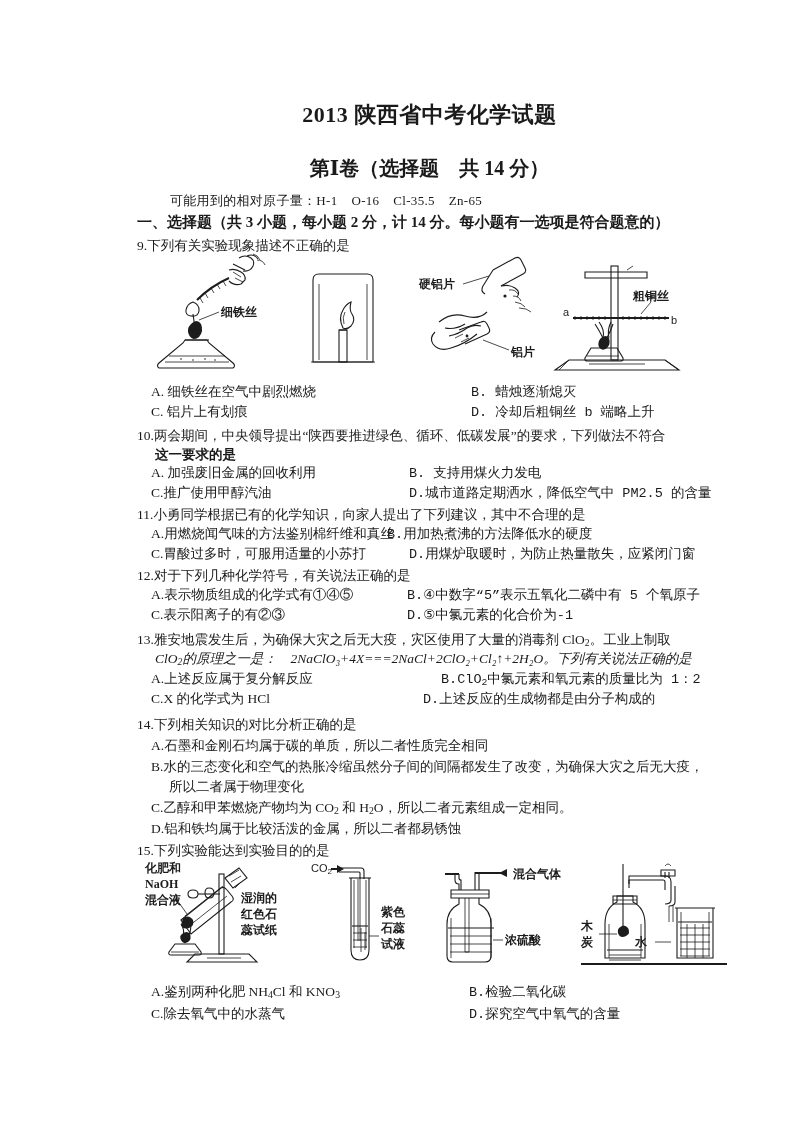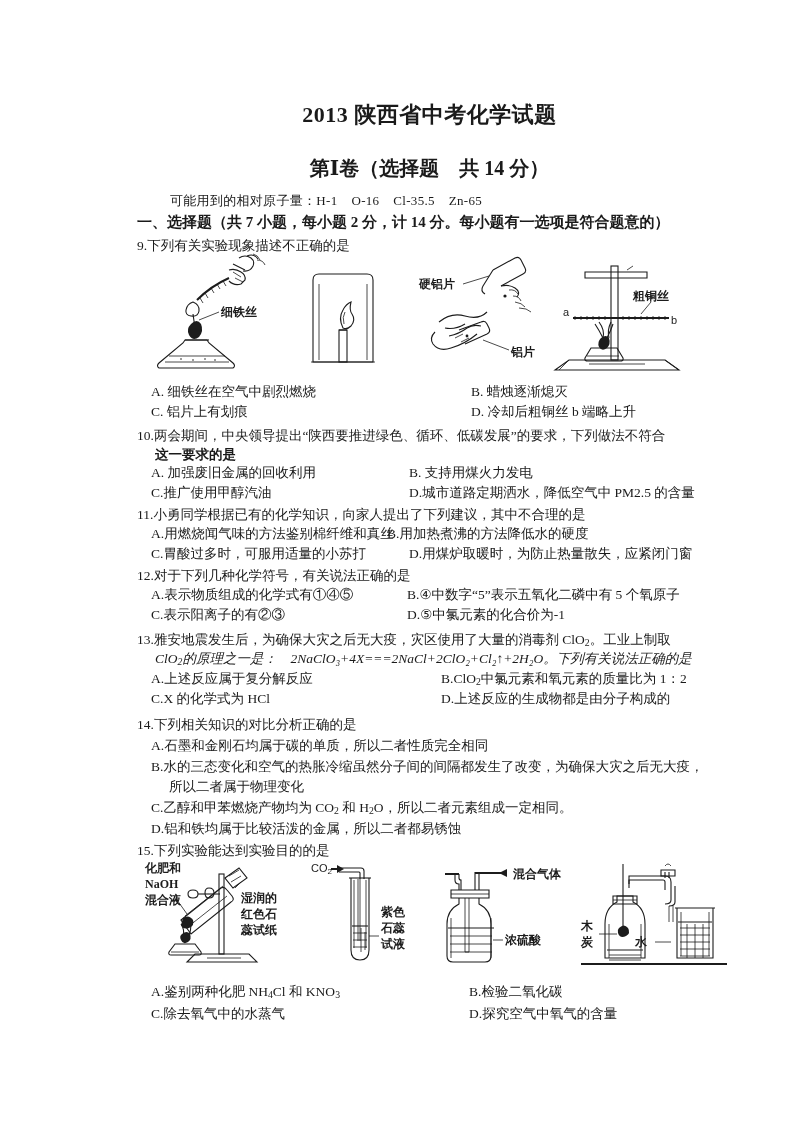--- a/index.html
+++ b/index.html
@@ -61,21 +61,21 @@
 
   .q {
     position: absolute;
     font-size: 13.5px;
     line-height: 19px;
     white-space: nowrap;
   }
 
   .opt-row { position: absolute; font-size: 13.5px; width: 600px; }
   .opt-a { position: absolute; left: 0; white-space: nowrap; }
-  .opt-b { position: absolute; white-space: nowrap; }
+  .opt-b { position: absolute; white-space: nowrap; font-family: Liberation Mono, monospace; }
 
   sub { font-size: 0.72em; vertical-align: -0.25em; }
 
   .fig-band { position: absolute; }
   svg { display: block; }
   .ink { stroke: #1c1c1c; fill: none; stroke-width: 1.1; }
   .ink-thin { stroke: #1c1c1c; fill: none; stroke-width: 0.8; }
   .ink-thick { stroke: #1c1c1c; fill: none; stroke-width: 2; }
   .fill-dark { fill: #1c1c1c; stroke: none; }
   .lbl { font-family: "Liberation Sans", sans-serif; font-size: 11px; fill:#1c1c1c; }
@@ -86,21 +86,21 @@
 
 <div class="page">
 
   <div class="doc-title">2013 陕西省中考化学试题</div>
   <div class="section-title">第Ⅰ卷（选择题　共 14 分）</div>
 
   <div class="atomic-line">
     <span>可能用到的相对原子量：</span><span>H-1</span><span class="sp"></span><span>O-16</span><span class="sp"></span><span>Cl-35.5</span><span class="sp"></span><span>Zn-65</span>
   </div>
 
-  <div class="part-heading">一、选择题（共 7 小题，每小题 2 分，计 14 分。每小题有一选项是符合题意的）</div>
+  <div class="part-heading">一、选择题（共 3 小题，每小题 2 分，计 14 分。每小题有一选项是符合题意的）</div>
 
   <div class="q" style="top:236px; left:104px;">
     <span>9.</span><span>下列有关实验现象描述不正确的是</span>
   </div>
 
   <div class="fig-band" style="top:252px; left:104px; width:600px; height:128px;">
     <svg width="600" height="128" viewBox="0 0 600 128">
 
       <g>
 
@@ -288,21 +288,21 @@
       <span>A.</span><span>上述反应属于复分解反应</span>
     </span>
     <span class="opt-b" style="left:290px;">
       <span>B.</span>ClO<sub>2</sub><span>中氯元素和氧元素的质量比为 1：2</span>
     </span>
   </div>
   <div class="opt-row" style="top:690px; left:118px;">
     <span class="opt-a">
       <span>C.</span><span>X 的化学式为 HCl</span>
     </span>
-    <span class="opt-b" style="left:290px;">
+    <span class="opt-b" style="left:272px;">
       <span>D.</span><span>上述反应的生成物都是由分子构成的</span>
     </span>
   </div>
 
   <div class="q" style="top:715px; left:104px;">
     <span>14.</span><span>下列相关知识的对比分析正确的是</span>
   </div>
   <div class="q" style="top:736px; left:118px;">
     <span>A.</span><span>石墨和金刚石均属于碳的单质，所以二者性质完全相同</span>
   </div>

